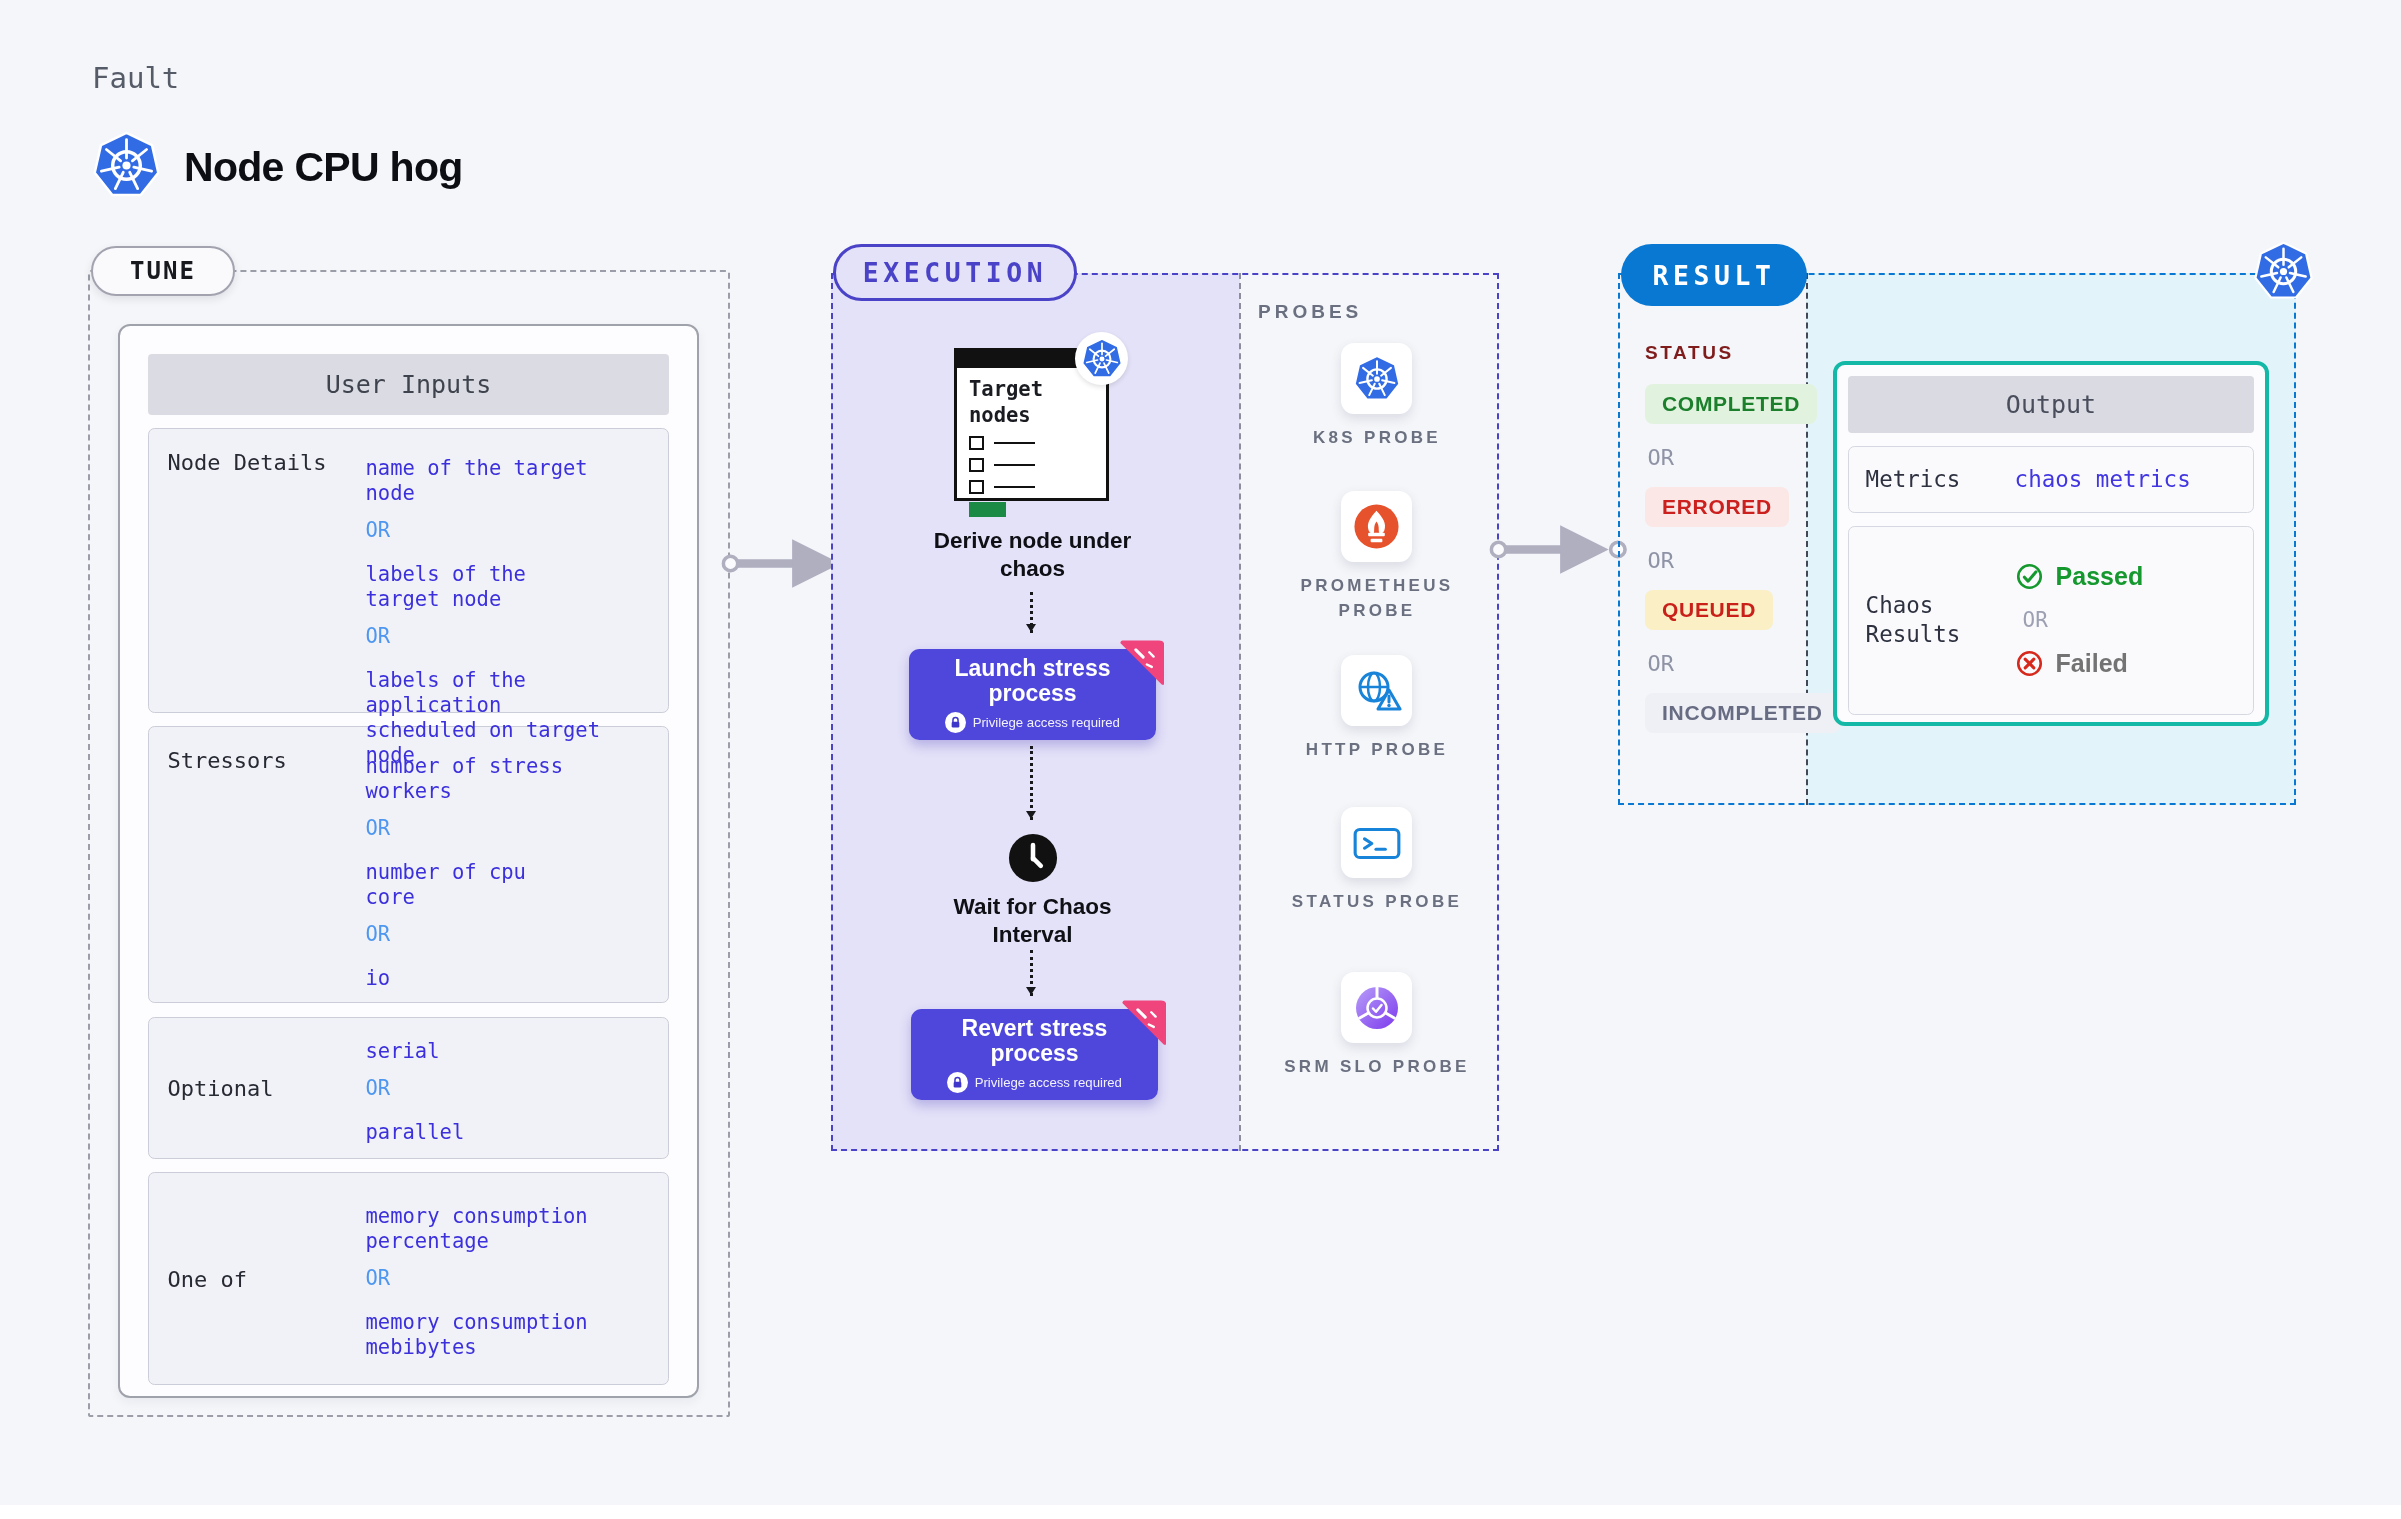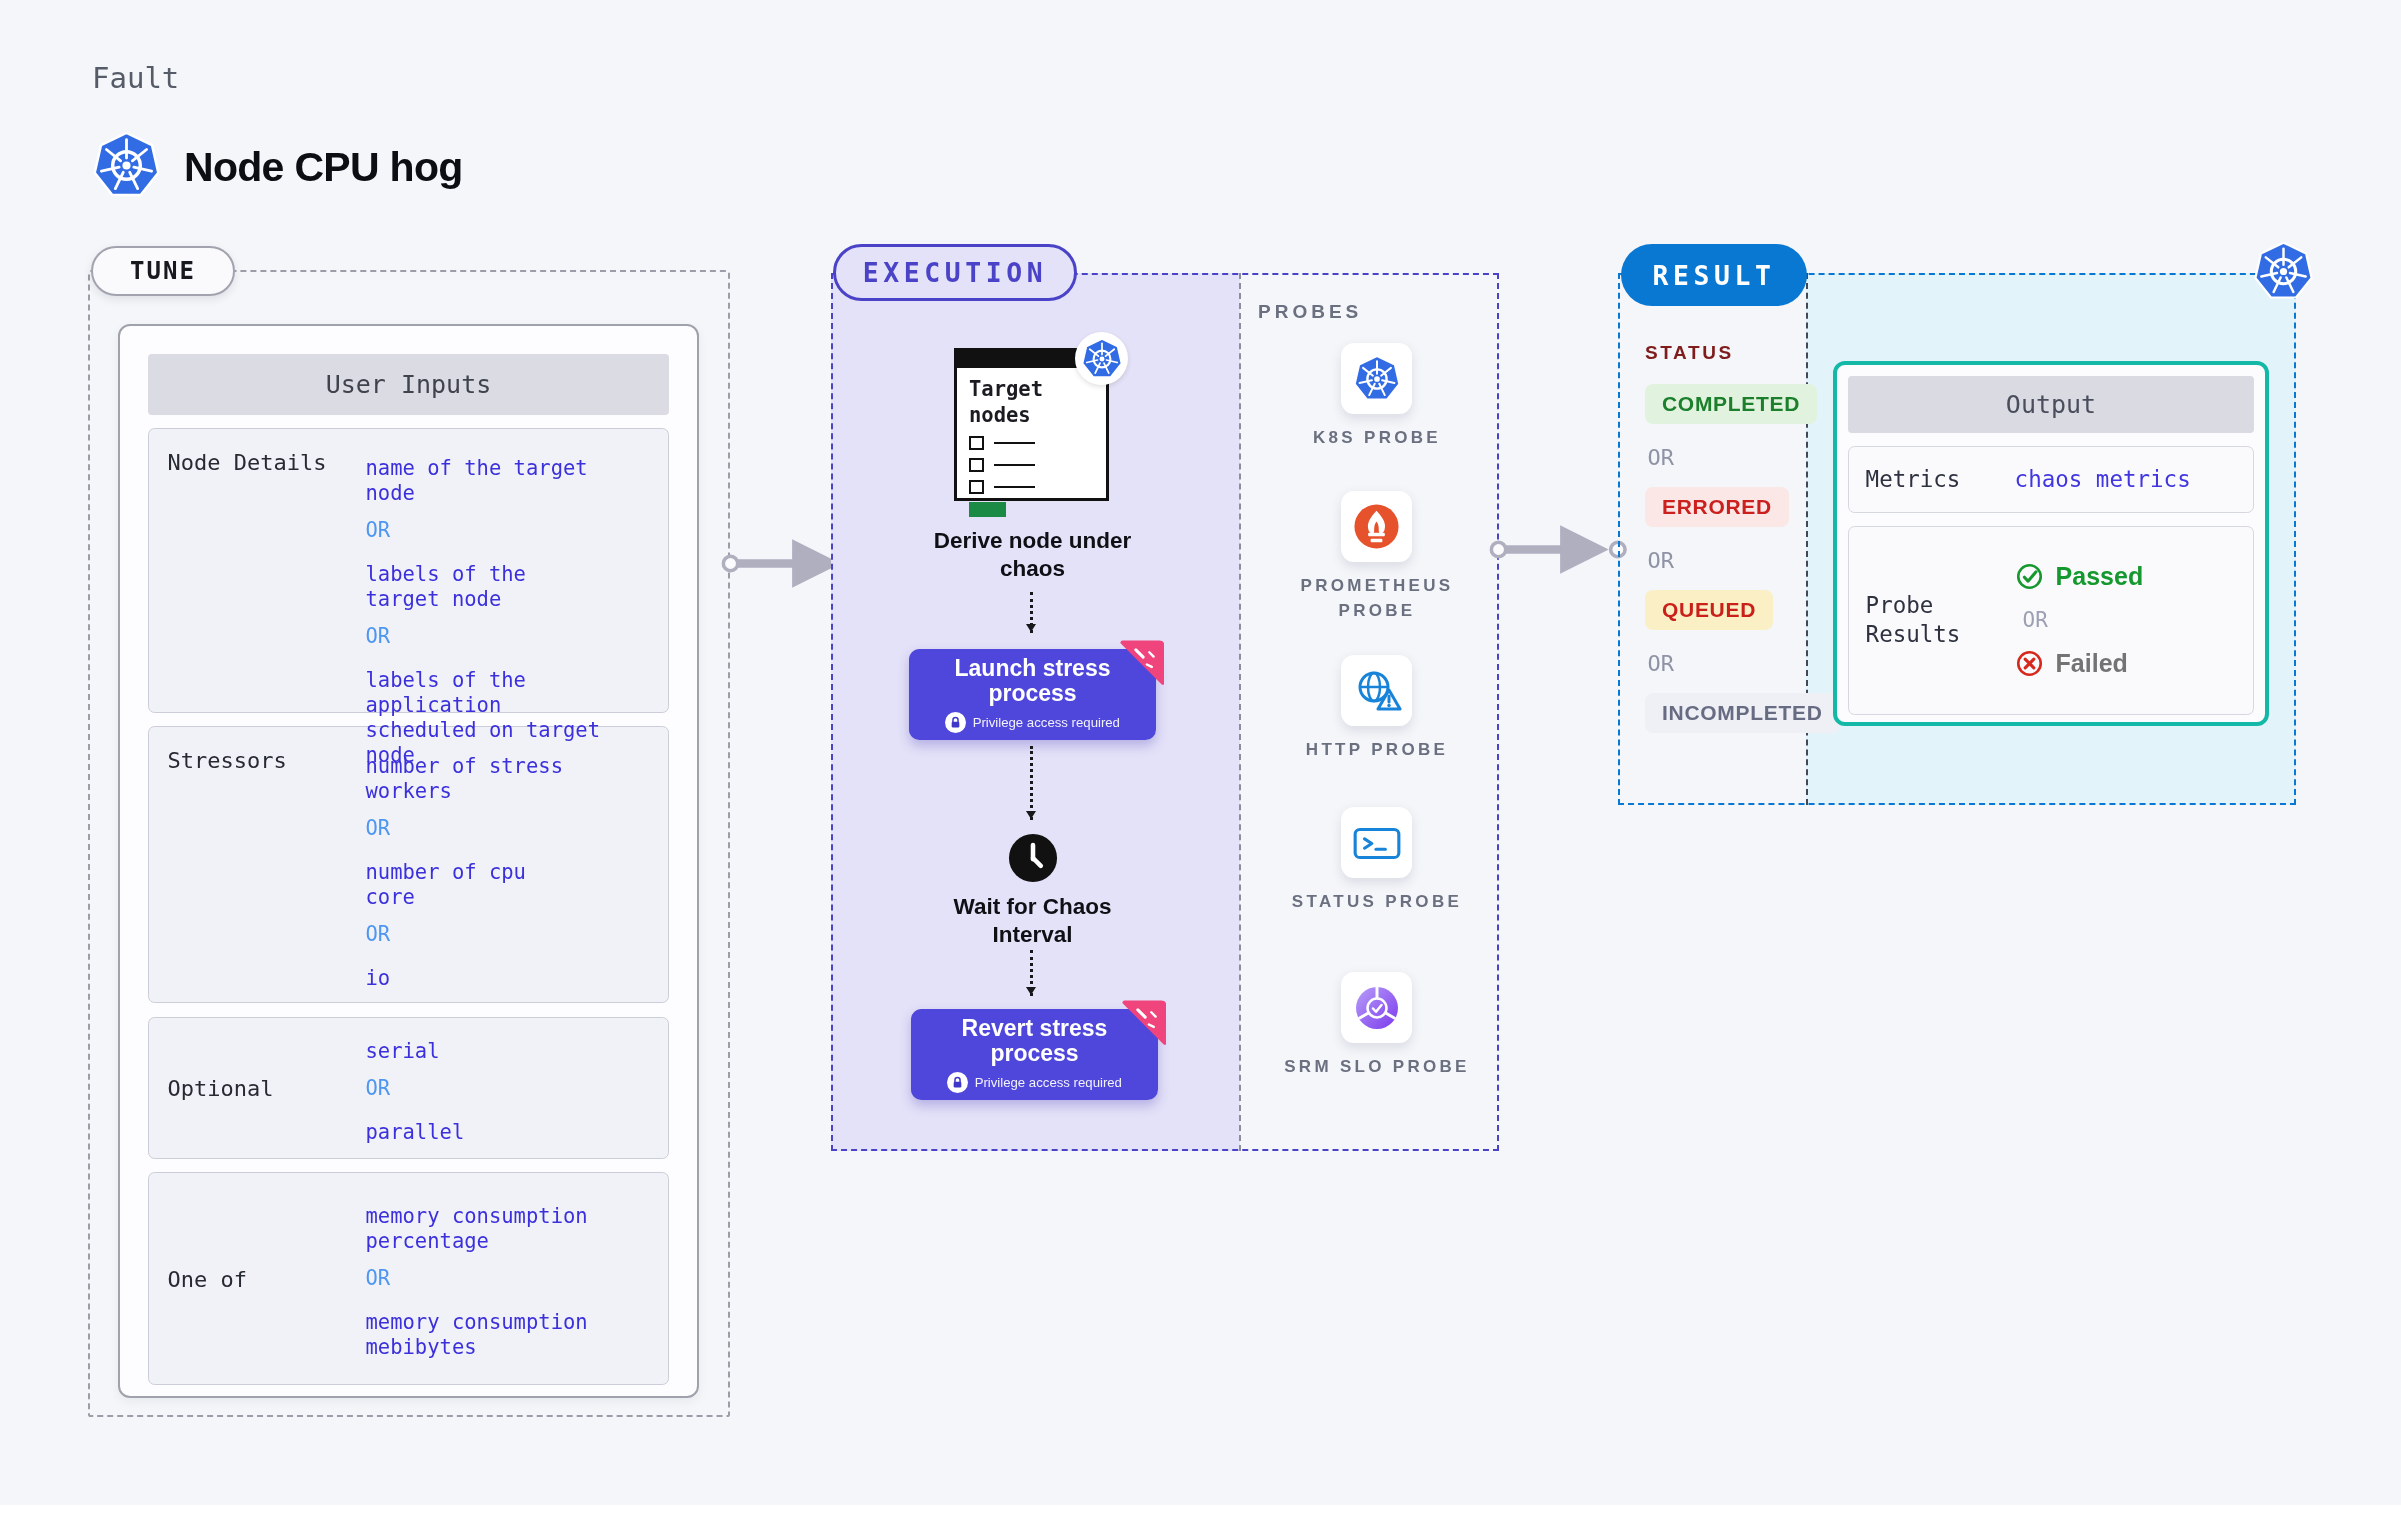--- a/index.html
+++ b/index.html
@@ -412,21 +412,21 @@
 
   <div class="abs output-card">
     <div class="output-head mono">Output</div>
 
     <div class="out-row metrics-row">
       <div class="out-label mono">Metrics</div>
       <div class="metrics-value mono">chaos metrics</div>
     </div>
 
     <div class="out-row probe-res-row">
-      <div class="out-label mono" style="white-space:pre-line">Probe
+      <div class="out-label mono" style="white-space:pre-line">Chaos
 Results</div>
       <div class="pr-col">
         <div class="pr-item">
           <svg width="29" height="29" viewBox="0 0 44 44">
               <use href="#sym-check" width="44" height="44"></use>
             </svg>
           <span class="passed-text">Passed</span>
         </div>
         <div class="pr-or">OR</div>
         <div class="pr-item">

